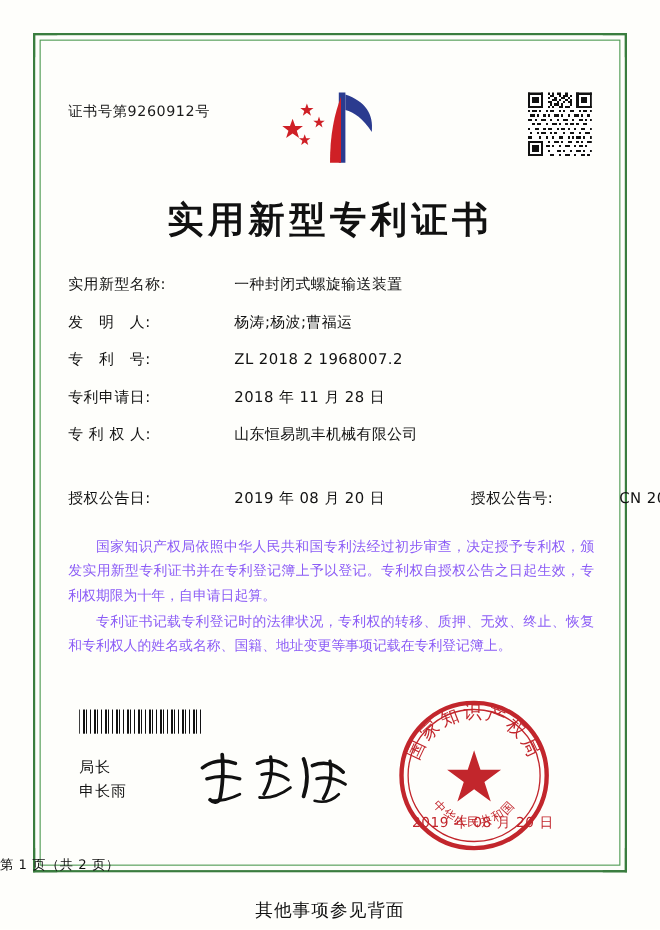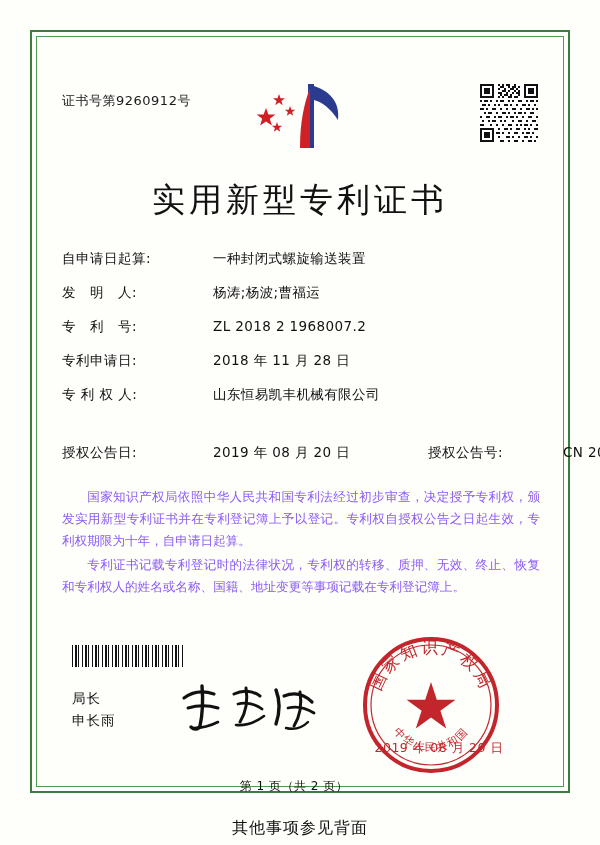--- a/index.html
+++ b/index.html
@@ -77,21 +77,21 @@
     height: 58px;
   }
   .title {
     position: absolute;
     left: 0;
     right: 0;
     top: 178px;
     text-align: center;
     font-family: "DejaVu Serif", "Liberation Serif", serif;
     font-size: 33px;
-    font-weight: normal;
+    font-weight: bold;
     letter-spacing: 4px;
     color: #111111;
   }
   .fields {
     position: absolute;
     left: 62px;
     top: 250px;
     width: 478px;
   }
   .field-row {
@@ -185,21 +185,21 @@
     text-align: center;
     font-size: 12.5px;
     color: #c2262c;
     letter-spacing: 0.5px;
   }
   .page-num {
     position: absolute;
     left: 0;
     right: 12px;
     top: 778px;
-    text-align: center;
+    text-align: left;
     font-size: 12px;
     color: #111111;
     letter-spacing: 0.5px;
   }
   .footnote {
     position: absolute;
     left: 0;
     right: 0;
     top: 818px;
     text-align: center;
@@ -382,21 +382,21 @@
         <rect x="24" y="28" width="2" height="1"></rect>
           <rect x="27" y="28" width="1" height="1"></rect>
       </g>
     </svg>
   </div>
 
   <div class="title">实用新型专利证书</div>
 
   <div class="fields">
     <div class="field-row">
-      <div class="field-label">自申请日起算:</div>
+      <div class="field-label">实用新型名称:</div>
       <div class="field-value">一种封闭式螺旋输送装置</div>
     </div>
     <div class="field-row">
       <div class="field-label">发　明　人:</div>
       <div class="field-value">杨涛;杨波;曹福运</div>
     </div>
     <div class="field-row">
       <div class="field-label">专　利　号:</div>
       <div class="field-value">ZL 2018 2 1968007.2</div>
     </div>

